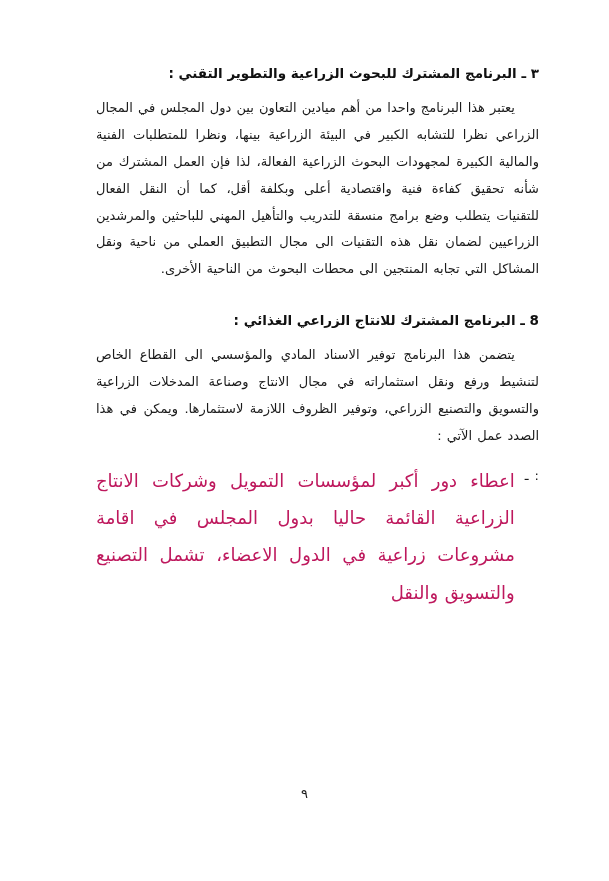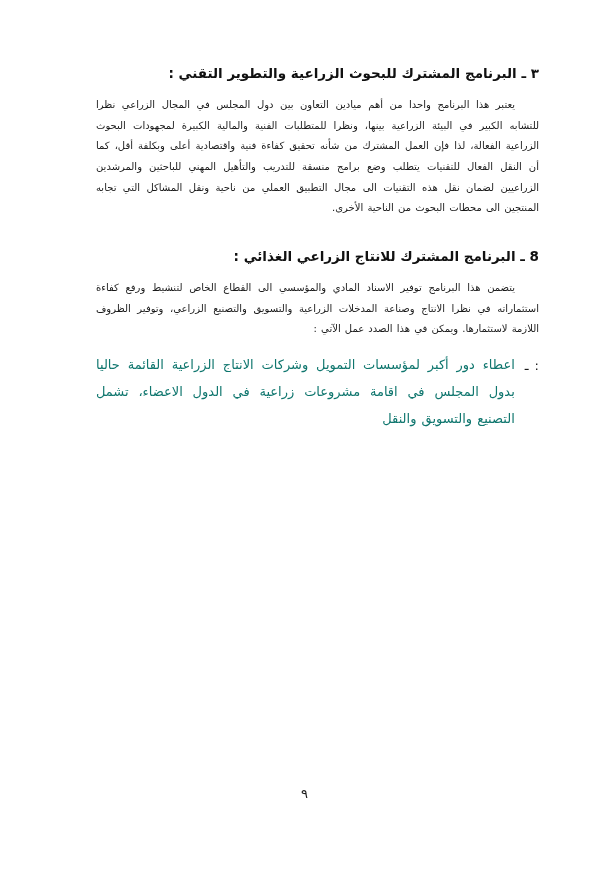--- a/index.html
+++ b/index.html
@@ -31,21 +31,21 @@
     font-weight: bold;
     letter-spacing: 0px;
     margin: 0 0 10px 0;
     line-height: 1.7;
     color: #111;
   }
   .para {
     direction: rtl;
     text-align: justify;
     text-align-last: right;
-    font-size: 10px;
+    font-size: 13px;
     line-height: 2.07;
     margin: 0;
     color: #1a1a1a;
     word-spacing: 1px;
   }
   .para.indent {
     text-indent: 24px;
   }
   .bullet-block {
     direction: rtl;
@@ -59,23 +59,23 @@
     font-size: 13px;
     line-height: 2.07;
     padding-top: 1px;
     color: #1a1a1a;
   }
   .bullet-text {
     flex: 1 1 auto;
     direction: rtl;
     text-align: justify;
     text-align-last: right;
-    font-size: 13px;
+    font-size: 18px;
     line-height: 2.07;
-    color: #0f766e;
+    color: #be185d;
     word-spacing: 1px;
   }
   .dash-lead {
     margin-left: 4px;
   }
   .page-number {
     position: absolute;
     left: 0;
     right: 0;
     bottom: 38px;
@@ -92,21 +92,21 @@
 
 <div class="page">
 
   <div class="section">
     <h2 class="heading">٣ ـ البرنامج المشترك للبحوث الزراعية والتطوير التقني :</h2>
     <p class="para indent">يعتبر هذا البرنامج واحدا من أهم ميادين التعاون بين دول المجلس في المجال الزراعي نظرا للتشابه الكبير في البيئة الزراعية بينها، ونظرا للمتطلبات الفنية والمالية الكبيرة لمجهودات البحوث الزراعية الفعالة، لذا فإن العمل المشترك من شأنه تحقيق كفاءة فنية واقتصادية أعلى وبكلفة أقل، كما أن النقل الفعال للتقنيات يتطلب وضع برامج منسقة للتدريب والتأهيل المهني للباحثين والمرشدين الزراعيين لضمان نقل هذه التقنيات الى مجال التطبيق العملي من ناحية ونقل المشاكل التي تجابه المنتجين الى محطات البحوث من الناحية الأخرى.</p>
   </div>
 
   <div class="section">
     <h2 class="heading sec2-head">8 ـ البرنامج المشترك للانتاج الزراعي الغذائي :</h2>
-    <p class="para indent">يتضمن هذا البرنامج توفير الاسناد المادي والمؤسسي الى القطاع الخاص لتنشيط ورفع كفاءة استثماراته في نظرا الانتاج وصناعة المدخلات الزراعية والتسويق والتصنيع الزراعي، وتوفير الظروف اللازمة لاستثمارها. ويمكن في هذا الصدد عمل الآتي :</p>
+    <p class="para indent">يتضمن هذا البرنامج توفير الاسناد المادي والمؤسسي الى القطاع الخاص لتنشيط ورفع ونقل استثماراته في مجال الانتاج وصناعة المدخلات الزراعية والتسويق والتصنيع الزراعي، وتوفير الظروف اللازمة لاستثمارها. ويمكن في هذا الصدد عمل الآتي :</p>
 
     <div class="bullet-block">
       <span class="bullet-mark">:</span>
       <span class="bullet-mark dash-lead">ـ</span>
       <span class="bullet-text">اعطاء دور أكبر لمؤسسات التمويل وشركات الانتاج الزراعية القائمة حاليا بدول المجلس في اقامة مشروعات زراعية في الدول الاعضاء، تشمل التصنيع والتسويق والنقل</span>
     </div>
   </div>
 
   <div class="page-number">٩</div>
 </div>

